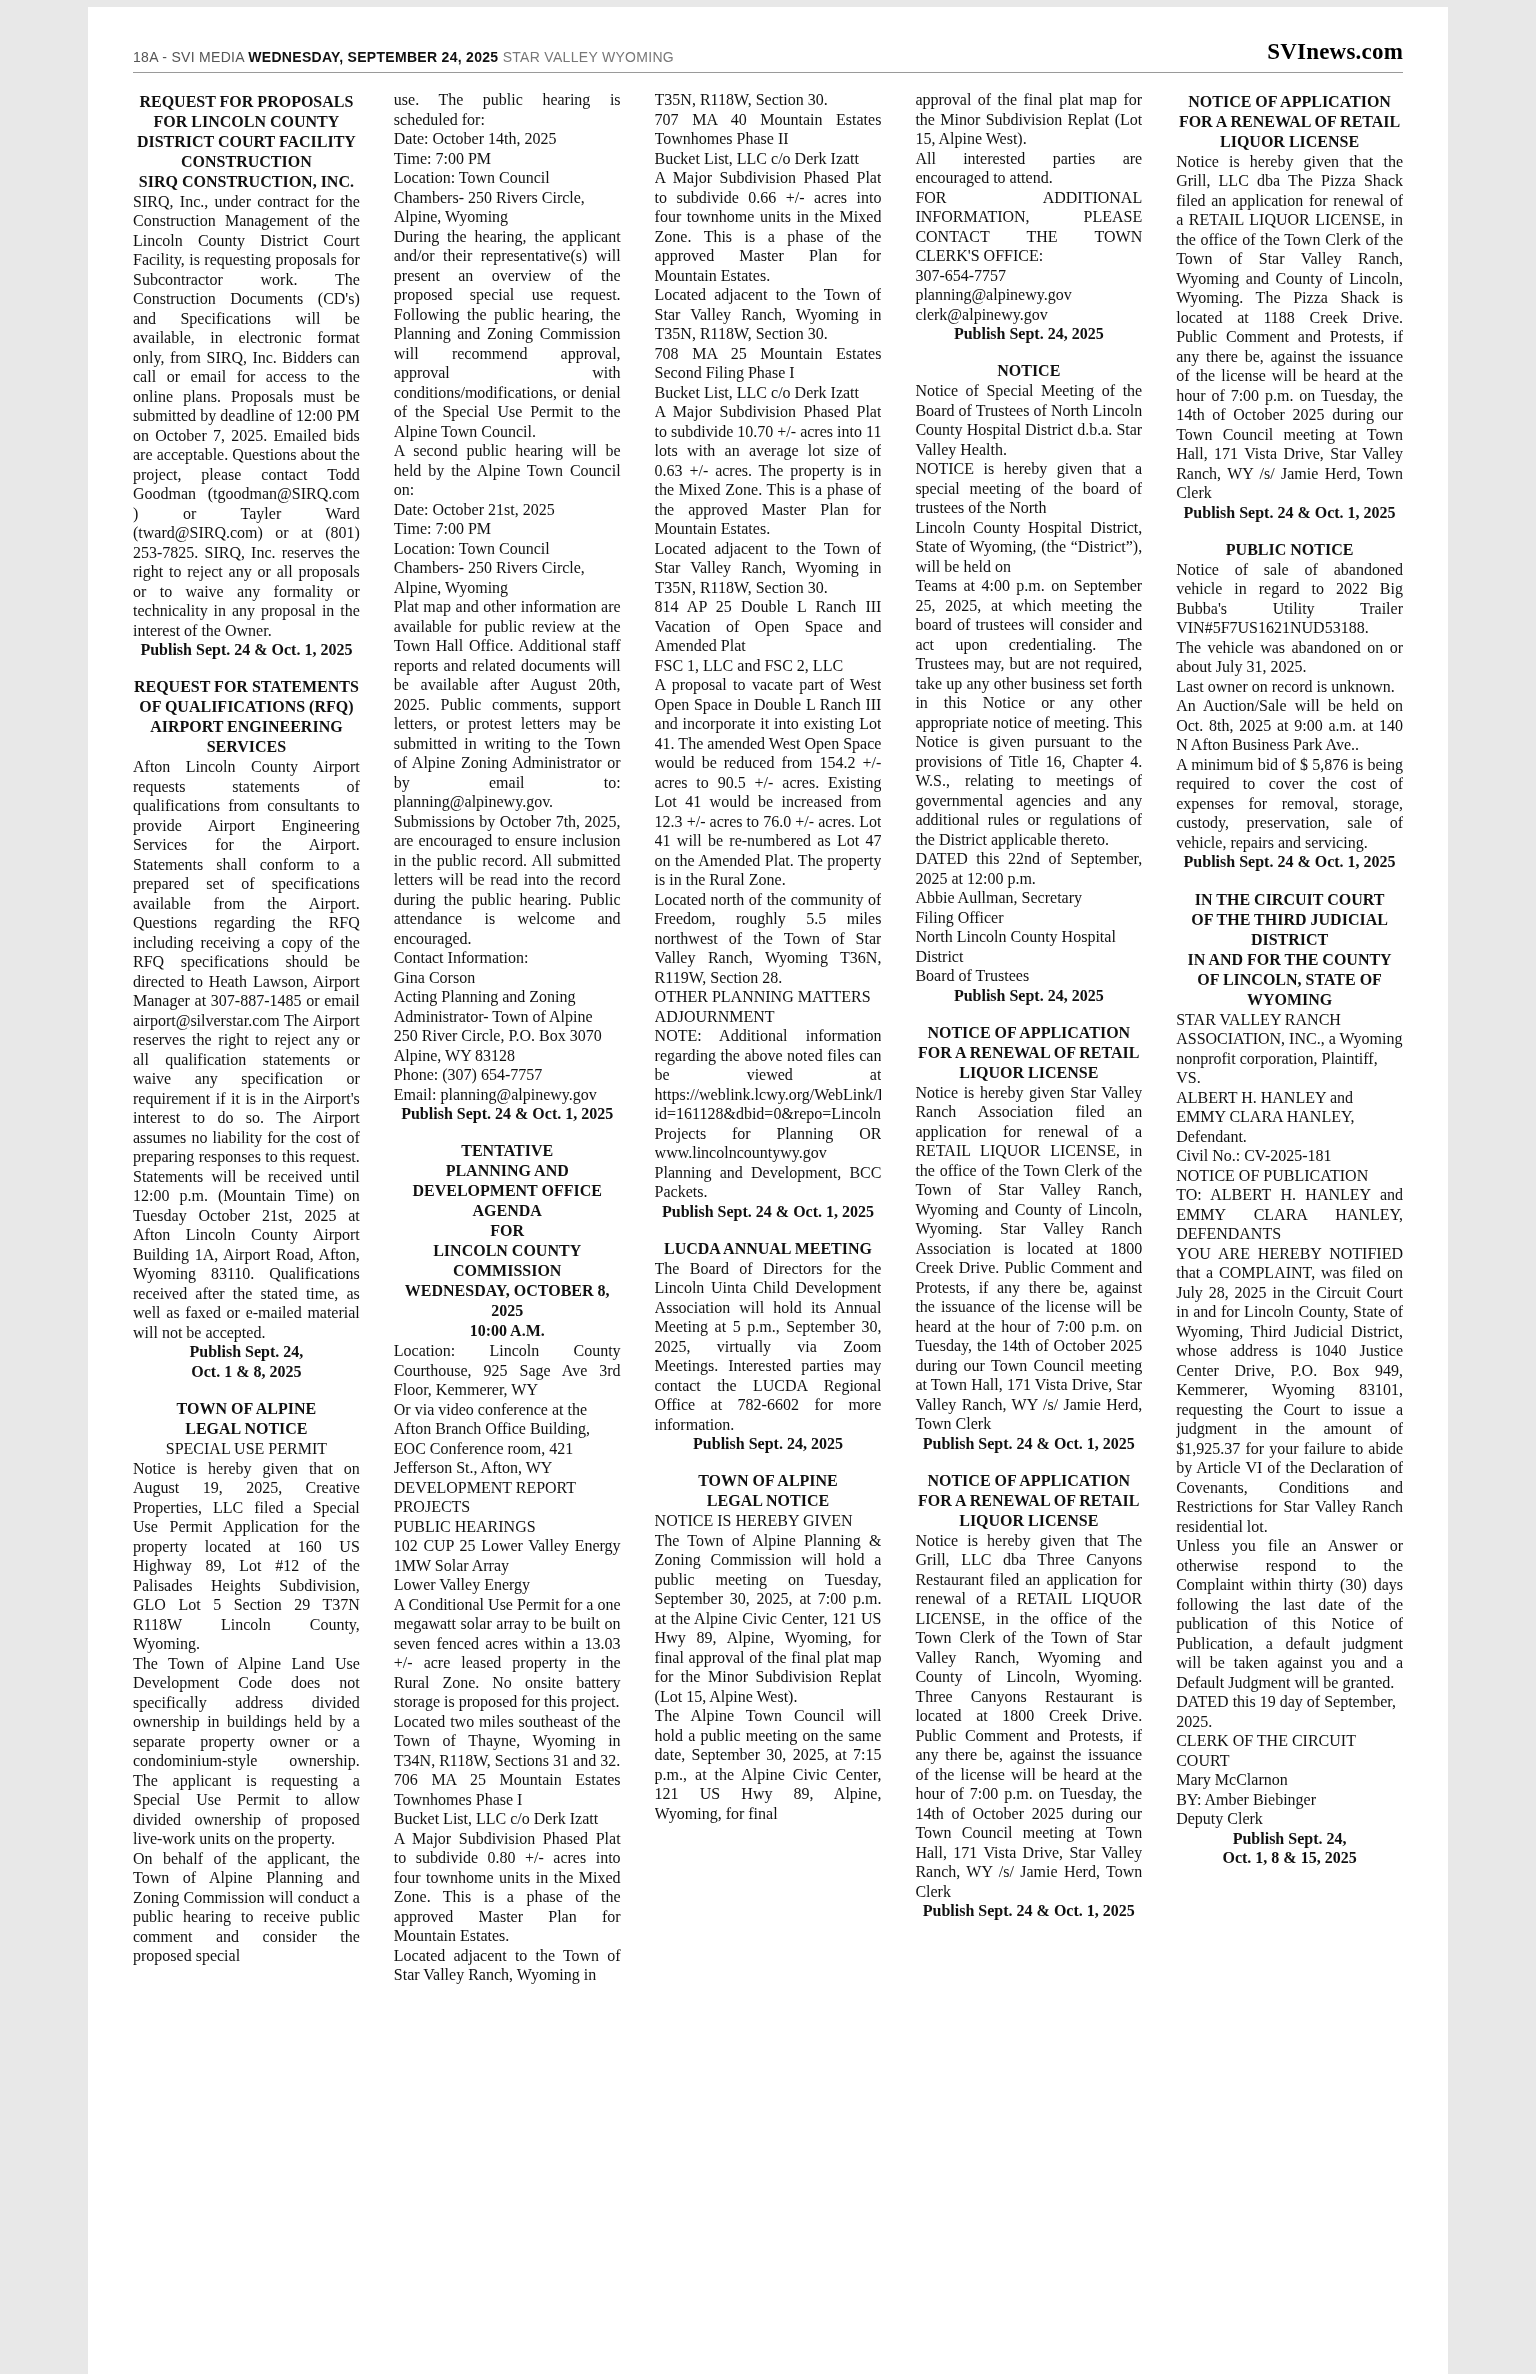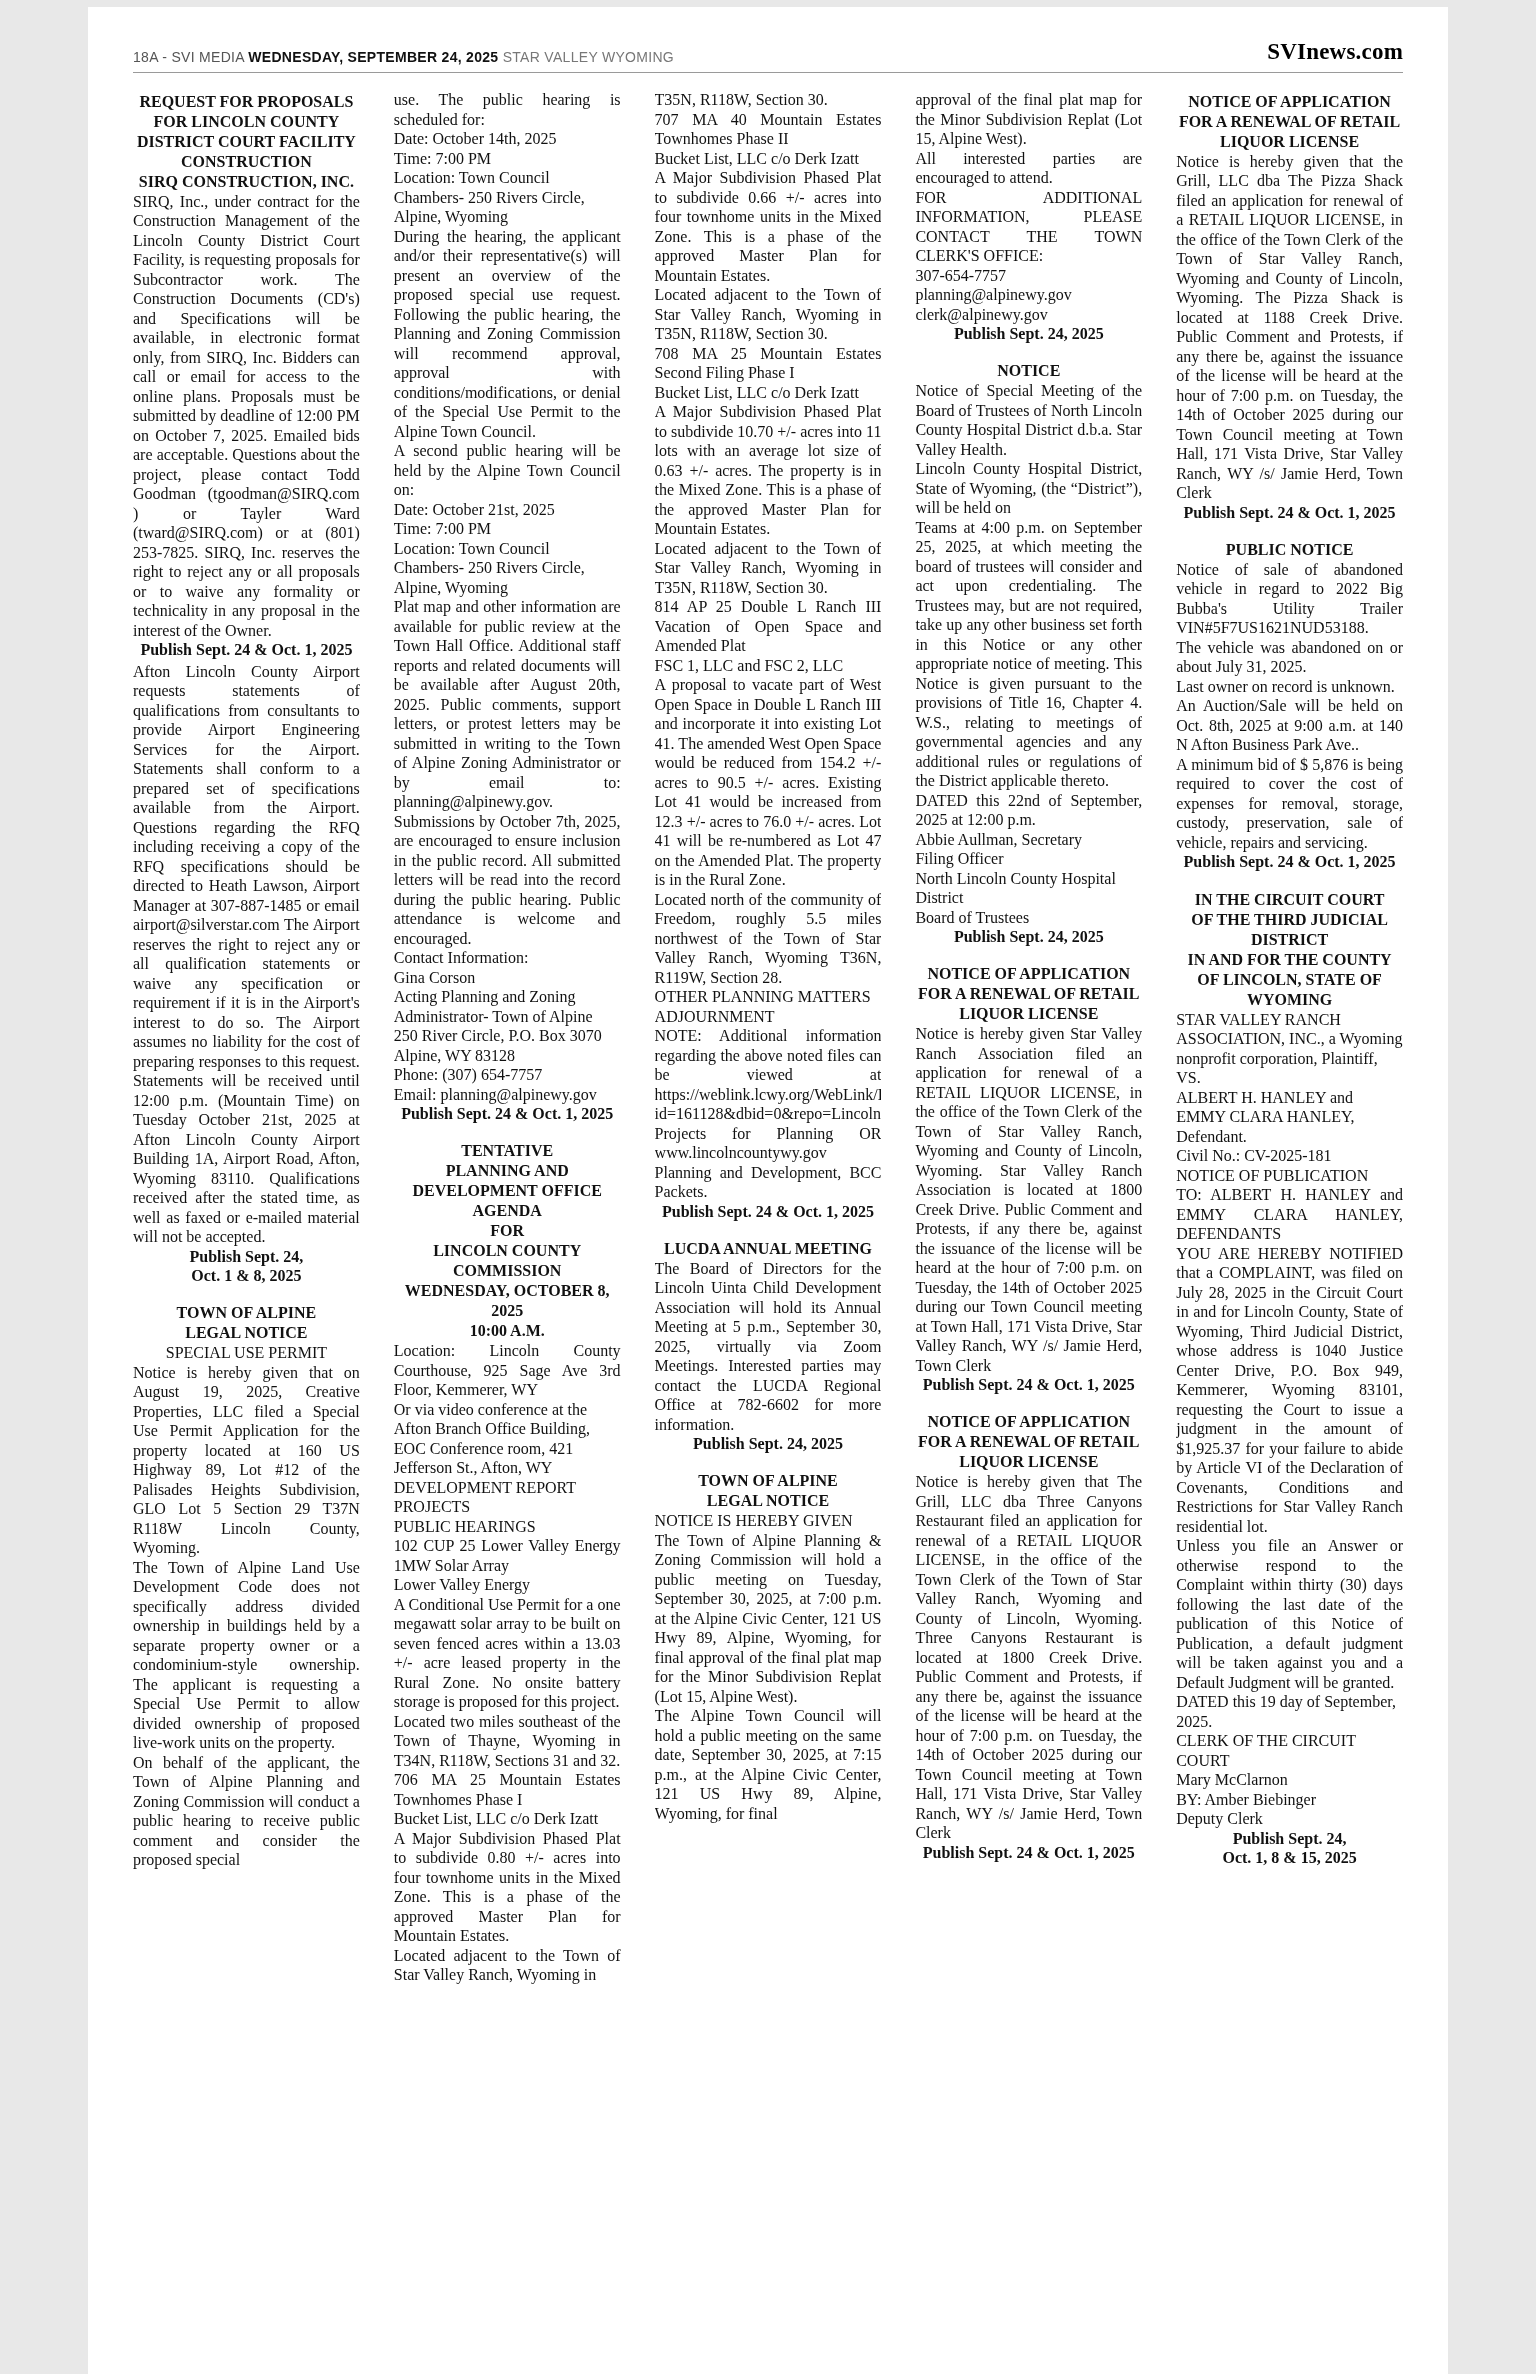--- a/index.html
+++ b/index.html
@@ -63,20 +63,24 @@
 
   <div class="columns">
     <div class="col">
         <div class="blk blk-heading">REQUEST FOR PROPOSALS
 FOR LINCOLN COUNTY
 DISTRICT COURT FACILITY
 CONSTRUCTION
 SIRQ CONSTRUCTION, INC.</div>
         <div class="blk blk-body">SIRQ, Inc., under contract for the Construction Management of the Lincoln County District Court Facility, is requesting proposals for Subcontractor work.  The Construction Documents (CD's) and Specifications will be available, in electronic format only, from SIRQ, Inc.  Bidders can call or email for access to the online plans. Proposals must be submitted by deadline of 12:00 PM on October 7, 2025.  Emailed bids are acceptable. Questions about the project, please contact Todd Goodman (tgoodman@SIRQ.com ) or Tayler Ward (tward@SIRQ.com) or at (801) 253-7825.  SIRQ, Inc. reserves the right to reject any or all proposals or to waive any formality or technicality in any proposal in the interest of the Owner.</div>
         <div class="blk blk-publish">Publish Sept. 24 &amp; Oct. 1, 2025</div>
+        <div class="blk blk-heading">REQUEST FOR STATEMENTS
+OF QUALIFICATIONS (RFQ)
+AIRPORT ENGINEERING
+SERVICES</div>
         <div class="blk blk-body">Afton Lincoln County Airport requests statements of qualifications from consultants to provide Airport Engineering Services for the Airport. Statements shall conform to a prepared set of specifications available from the Airport.  Questions regarding the RFQ including receiving a copy of the RFQ specifications should be directed to Heath Lawson, Airport Manager at 307-887-1485 or email airport@silverstar.com  The Airport reserves the right to reject any or all qualification statements or waive any specification or requirement if it is in the Airport's interest to do so.  The Airport assumes no liability for the cost of preparing responses to this request.  Statements will be received until 12:00 p.m. (Mountain Time) on Tuesday October 21st, 2025 at Afton Lincoln County Airport Building 1A, Airport Road, Afton, Wyoming 83110. Qualifications received after the stated time, as well as faxed or e-mailed material will not be accepted.</div>
         <div class="blk blk-publish">Publish Sept. 24,
 Oct. 1 &amp; 8, 2025</div>
         <div class="blk blk-heading">TOWN OF ALPINE
 LEGAL NOTICE</div>
         <div class="blk blk-subheading">SPECIAL USE PERMIT</div>
         <div class="blk blk-body">Notice is hereby given that on August 19, 2025, Creative Properties, LLC filed a Special Use Permit Application for the property located at 160 US Highway 89, Lot #12 of the Palisades Heights Subdivision, GLO Lot 5 Section 29 T37N R118W Lincoln County, Wyoming.</div>
         <div class="blk blk-body">The Town of Alpine Land Use Development Code does not specifically address divided ownership in buildings held by a separate property owner or a condominium-style ownership. The applicant is requesting a Special Use Permit to allow divided ownership of proposed live-work units on the property.</div>
         <div class="blk blk-body">On behalf of the applicant, the Town of Alpine Planning and Zoning Commission will conduct a public hearing to receive public comment and consider the proposed special</div>
       </div>
@@ -155,20 +159,21 @@
     <div class="col">
         <div class="blk blk-body">approval of the final plat map for the Minor Subdivision Replat (Lot 15, Alpine West).</div>
         <div class="blk blk-body">All interested parties are encouraged to attend.</div>
         <div class="blk blk-body">FOR ADDITIONAL INFORMATION, PLEASE CONTACT THE TOWN CLERK'S OFFICE:</div>
         <div class="blk blk-left">307-654-7757
 planning@alpinewy.gov
 clerk@alpinewy.gov</div>
         <div class="blk blk-publish">Publish Sept. 24, 2025</div>
         <div class="blk blk-heading">NOTICE</div>
         <div class="blk blk-body">Notice of Special Meeting of the Board of Trustees of North Lincoln County Hospital District d.b.a. Star Valley Health.</div>
+        <div class="blk blk-body">NOTICE is hereby given that a special meeting of the board of trustees of the North</div>
         <div class="blk blk-body">Lincoln County Hospital District, State of Wyoming, (the “District”), will be held on</div>
         <div class="blk blk-body">Teams at 4:00 p.m. on September 25, 2025, at which meeting the board of trustees will consider and act upon credentialing.  The Trustees may, but are not required, take up any other business set forth in this Notice or any other appropriate notice of meeting. This Notice is given pursuant to the provisions of Title 16, Chapter 4. W.S., relating to meetings of governmental agencies and any additional rules or regulations of the District applicable thereto.</div>
         <div class="blk blk-body">DATED this 22nd of September, 2025 at 12:00 p.m.</div>
         <div class="blk blk-left">Abbie Aullman, Secretary
 Filing Officer
 North Lincoln County Hospital District
 Board of Trustees</div>
         <div class="blk blk-publish">Publish Sept. 24, 2025</div>
         <div class="blk blk-heading">NOTICE OF APPLICATION
 FOR A RENEWAL OF RETAIL

